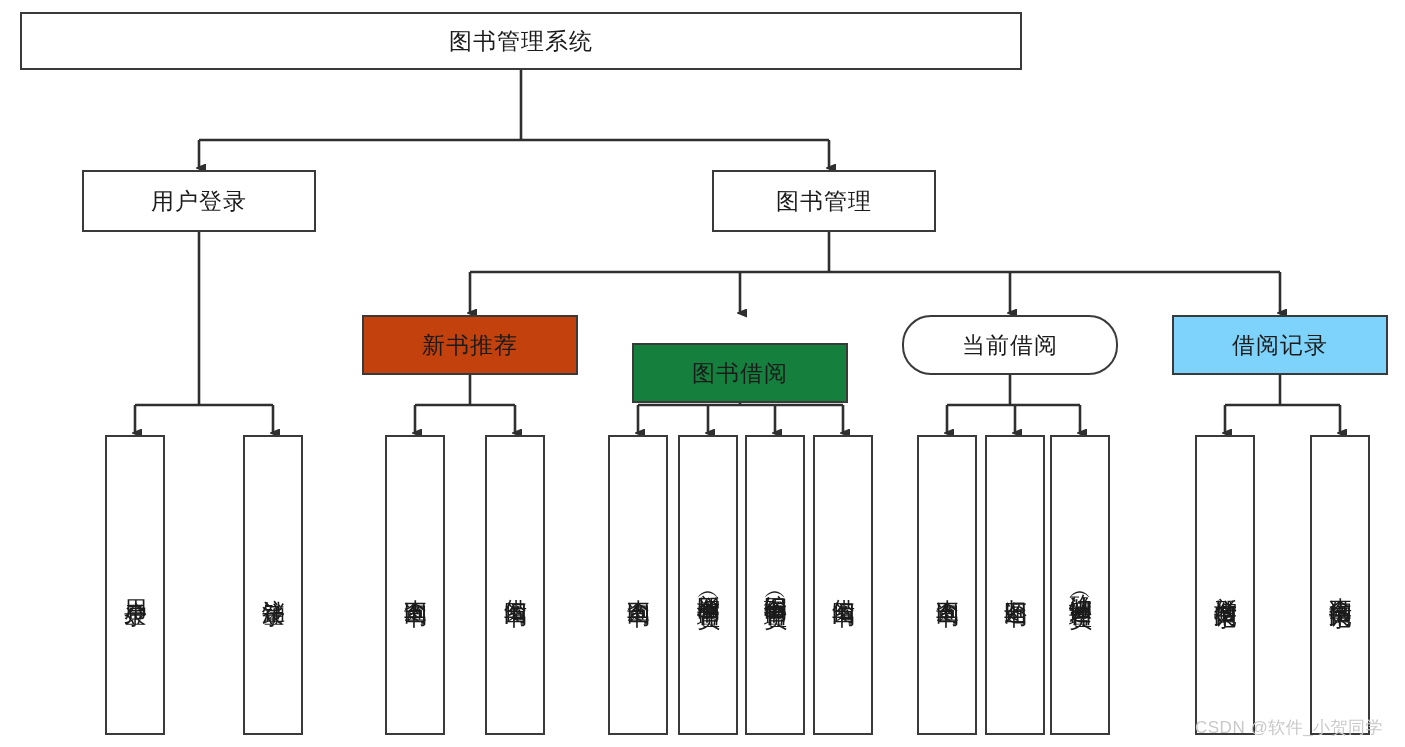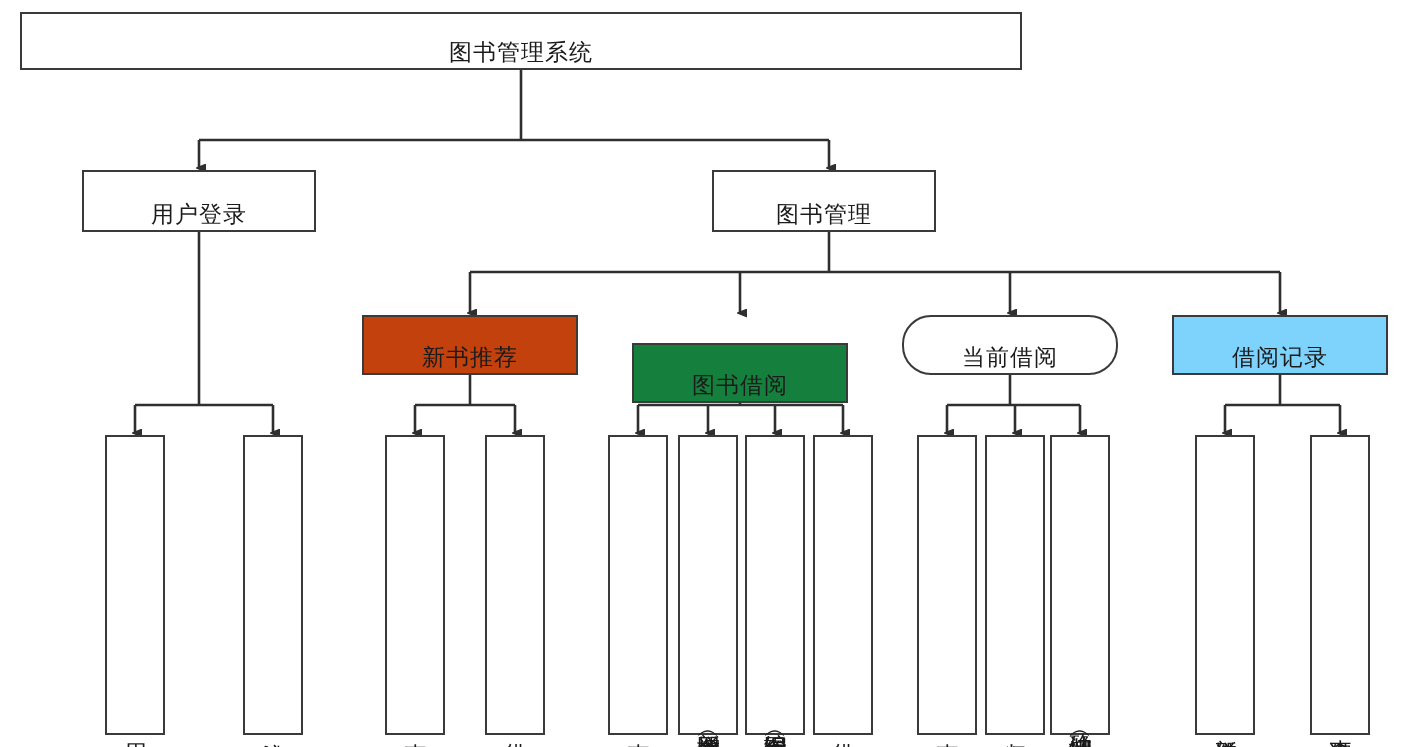--- a/index.html
+++ b/index.html
@@ -50,21 +50,21 @@
     font-size: 23px;
     line-height: 1.12;
     letter-spacing: 2px;
     white-space: nowrap;
     display: block;
   }
   .leaf-inner {
     width: 100%;
     height: 100%;
     display: flex;
-    align-items: flex-end;
+    align-items: center;
     justify-content: center;
   }
   .watermark {
     position: absolute;
     font-size: 17px;
     color: #c9c9c9;
     white-space: nowrap;
     letter-spacing: 0.5px;
   }
 </style>
@@ -212,14 +212,15 @@
           <span class="leaf-text">新增借阅记录</span>
         </div>
       </div>
       <div class="node leaf" style="left: 1310px; top: 435px; width: 60px; height: 300px; border-color: rgb(58, 58, 58); background: rgb(255, 255, 255); color: rgb(27, 27, 27);">
         <div class="leaf-inner">
           <span class="leaf-text">查询借阅记录</span>
         </div>
       </div>
     </div>
 
+  <div class="watermark" style="left: 1195px; top: 716px; color: rgb(201, 201, 201);">CSDN @软件_小贺同学</div>
 
 </div>
 
 </body></html>

